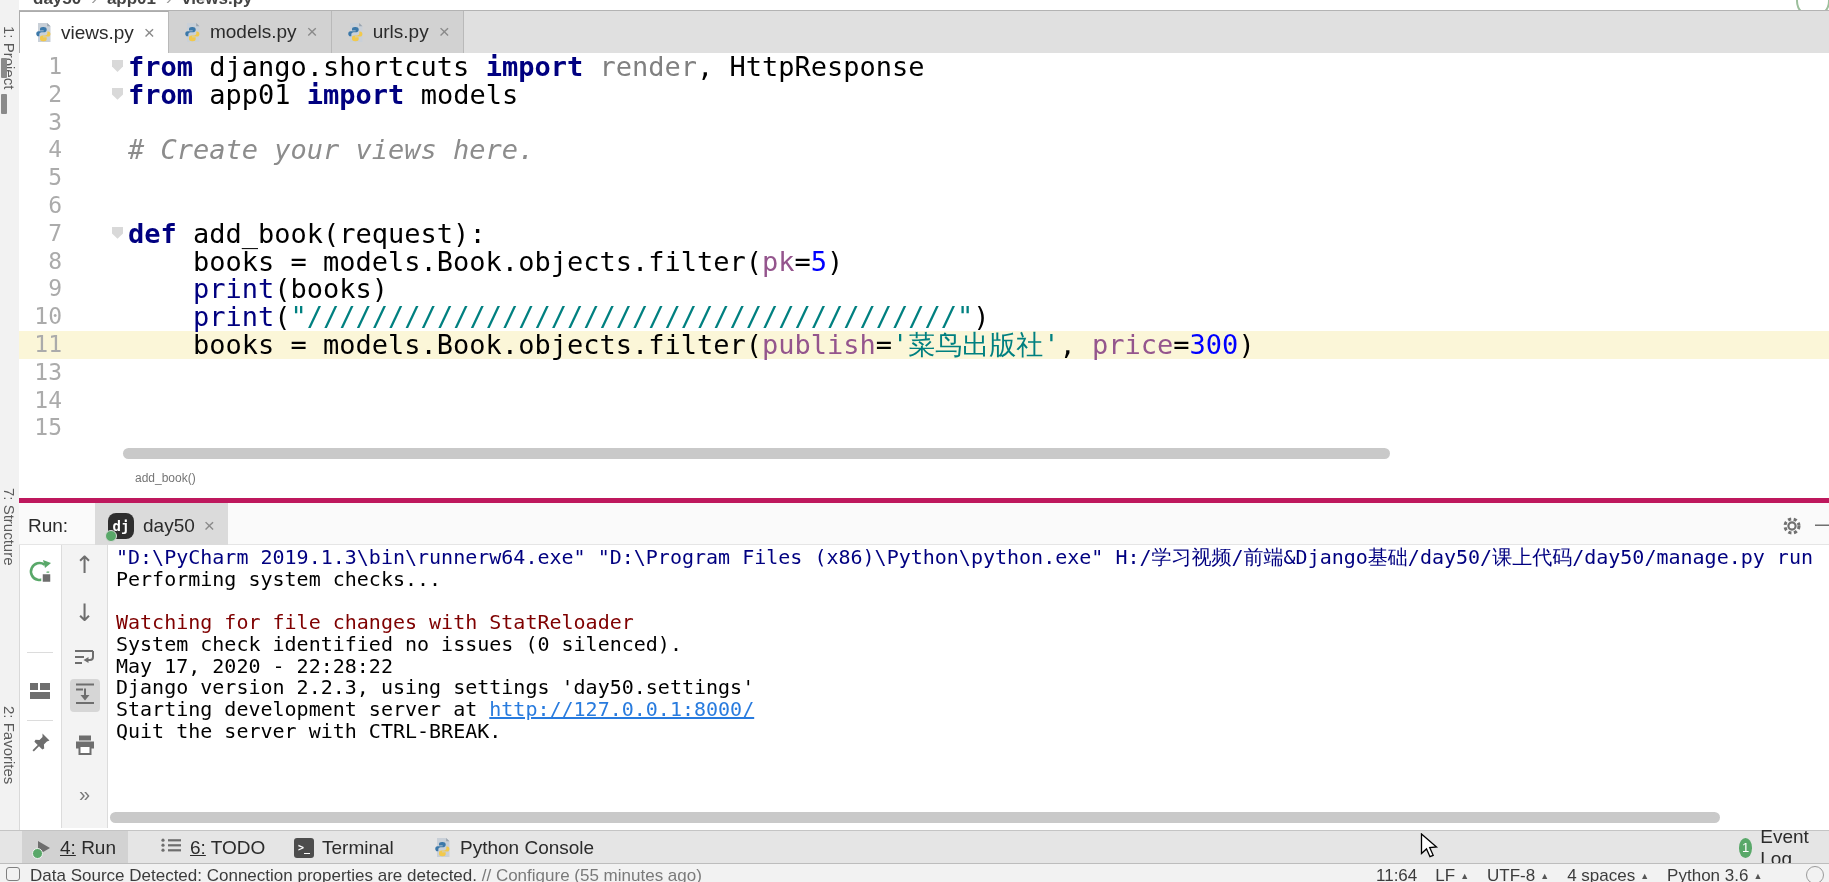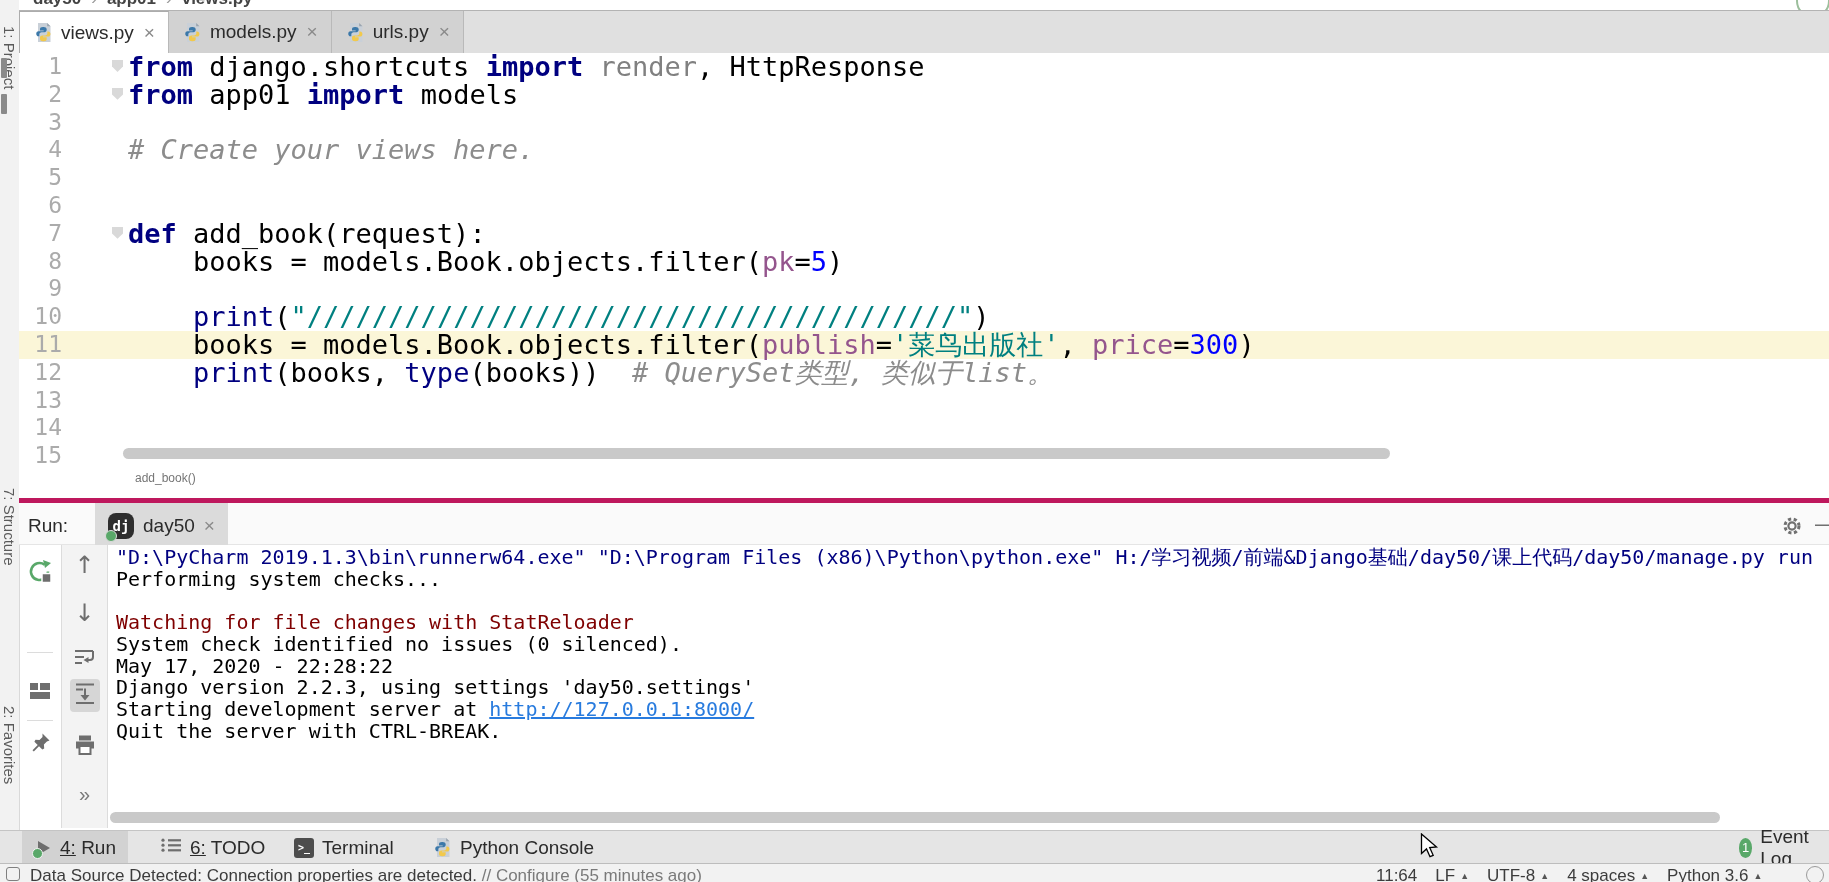--- a/index.html
+++ b/index.html
@@ -191,35 +191,31 @@
           <span class="codetext"><span class="s-kw">def</span><span class="s-plain"> add_book(request):</span></span>
         </div>
         <div class="crow">
           <span class="gut">8</span>
           <span class="foldcol"></span>
           <span class="codetext"><span class="s-plain">    books = models.Book.objects.filter(</span><span class="s-kwarg">pk</span><span class="s-plain">=</span><span class="s-num">5</span><span class="s-plain">)</span></span>
         </div>
         <div class="crow">
           <span class="gut">9</span>
           <span class="foldcol"></span>
+          <span class="codetext"><span class="s-plain">    </span><span class="s-bi">print</span><span class="s-plain">(books)</span></span>
         </div>
         <div class="crow">
           <span class="gut">10</span>
           <span class="foldcol"></span>
           <span class="codetext"><span class="s-plain">    </span><span class="s-bi">print</span><span class="s-plain">(</span><span class="s-str">"////////////////////////////////////////"</span><span class="s-plain">)</span></span>
         </div>
         <div class="crow hl">
           <span class="gut">11</span>
           <span class="foldcol"></span>
           <span class="codetext"><span class="s-plain">    books = models.Book.objects.filter(</span><span class="s-kwarg">publish</span><span class="s-plain">=</span><span class="s-str">'菜鸟出版社'</span><span class="s-plain">, </span><span class="s-kwarg">price</span><span class="s-plain">=</span><span class="s-num">300</span><span class="s-plain">)</span></span>
-        </div>
-        <div class="crow">
-          <span class="gut">12</span>
-          <span class="foldcol"></span>
-          <span class="codetext"><span class="s-plain">    </span><span class="s-bi">print</span><span class="s-plain">(books, </span><span class="s-bi">type</span><span class="s-plain">(books))  </span><span class="s-com"># QuerySet类型, 类似于list。</span></span>
         </div>
         <div class="crow">
           <span class="gut">13</span>
           <span class="foldcol"></span>
           <span class="codetext"></span>
         </div>
         <div class="crow">
           <span class="gut">14</span>
           <span class="foldcol"></span>
           <span class="codetext"></span>

